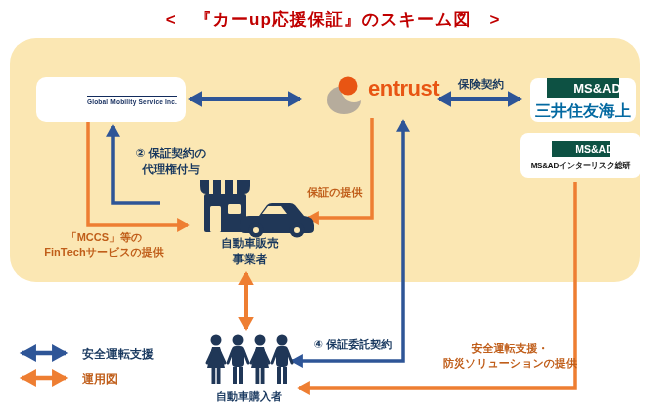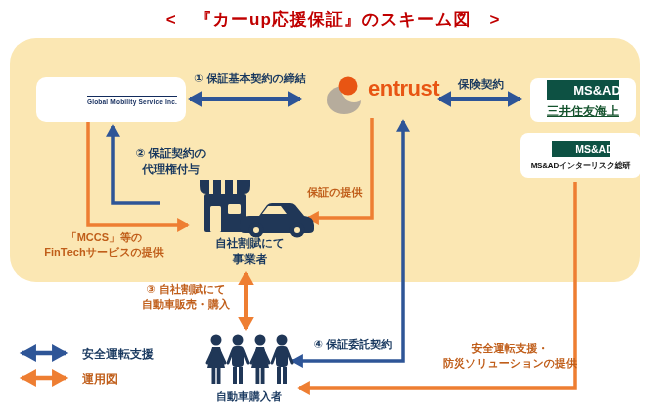--- a/index.html
+++ b/index.html
@@ -38,21 +38,21 @@
   .gms-sub{font-size:6.5px;font-weight:700;color:var(--gms-navy);border-top:1.5px solid var(--gms-navy);padding-top:1px;margin-top:1px;letter-spacing:.2px;}
   
   .entrust{position:absolute;left:326px;top:72px;width:120px;height:46px;}
   .entrust-name{position:absolute;left:42px;top:4px;font-size:22px;font-weight:800;color:var(--entrust-orange);letter-spacing:-0.5px;}
   
   .msad1{left:530px;top:78px;width:106px;height:44px;gap:3px;}
   .msad2{left:520px;top:133px;width:121px;height:45px;gap:3px;}
   .msad-chip{background:var(--msad-green);color:#fff;font-weight:700;display:flex;align-items:center;justify-content:center;padding-left:28px;}
   .msad1 .msad-chip{width:72px;height:20px;font-size:13px;}
   .msad2 .msad-chip{width:58px;height:16px;font-size:10.5px;}
-  .msad1 .msad-name{font-size:12px;font-weight:700;color:#14532d;text-decoration:underline;}
+  .msad1 .msad-name{font-size:16px;font-weight:700;color:#0369a1;}
   .msad2 .msad-name{font-size:8px;font-weight:700;color:#111;letter-spacing:-0.2px;}
 </style>
 </head>
 <body>
 
 <div class="stage">
 
   <div class="title">&lt;　『カーup応援保証』のスキーム図　&gt;</div>
 
   <div class="panel"></div>
@@ -169,33 +169,30 @@
   <div class="card msad1">
     <div class="msad-chip">MS&amp;AD</div>
     <div class="msad-name">三井住友海上</div>
   </div>
 
   <div class="card msad2">
     <div class="msad-chip">MS&amp;AD</div>
     <div class="msad-name">MS&amp;ADインターリスク総研</div>
   </div>
 
-  <div class="lbl navy" style="left:170px;top:71px;width:160px;font-size:11px;">① 保証基本契約の締結</div>
   <div class="lbl navy" style="left:118px;top:146px;width:106px;font-size:11.5px;">② 保証契約の
 代理権付与</div>
   <div class="lbl navy" style="left:435px;top:77px;width:92px;font-size:11.5px;">保険契約</div>
   <div class="lbl orange" style="left:294px;top:185px;width:82px;font-size:11px;">保証の提供</div>
   <div class="lbl orange" style="left:14px;top:230px;width:180px;font-size:11px;">「MCCS」等の
 FinTechサービスの提供</div>
-  <div class="lbl orange" style="left:130px;top:282px;width:112px;font-size:11px;">③ 自社割賦にて
-自動車販売・購入</div>
   <div class="lbl navy" style="left:302px;top:337px;width:102px;font-size:11px;">④ 保証委託契約</div>
   <div class="lbl orange" style="left:425px;top:341px;width:170px;font-size:11px;">安全運転支援・
 防災ソリューションの提供</div>
 
-  <div class="lbl navy" style="left:198px;top:236px;width:104px;font-size:11.5px;">自社割賦にて
+  <div class="lbl navy" style="left:198px;top:236px;width:104px;font-size:11.5px;">自動車販売
 事業者</div>
   <div class="lbl navy" style="left:194px;top:389px;width:110px;font-size:11px;text-align:center;">自動車購入者</div>
 
   <div class="lbl navy" style="left:82px;top:346px;width:90px;font-size:12px;text-align:left;">安全運転支援</div>
   <div class="lbl orange" style="left:82px;top:371px;width:90px;font-size:12px;text-align:left;">運用図</div>
 
 </div>
 
 </body></html>

